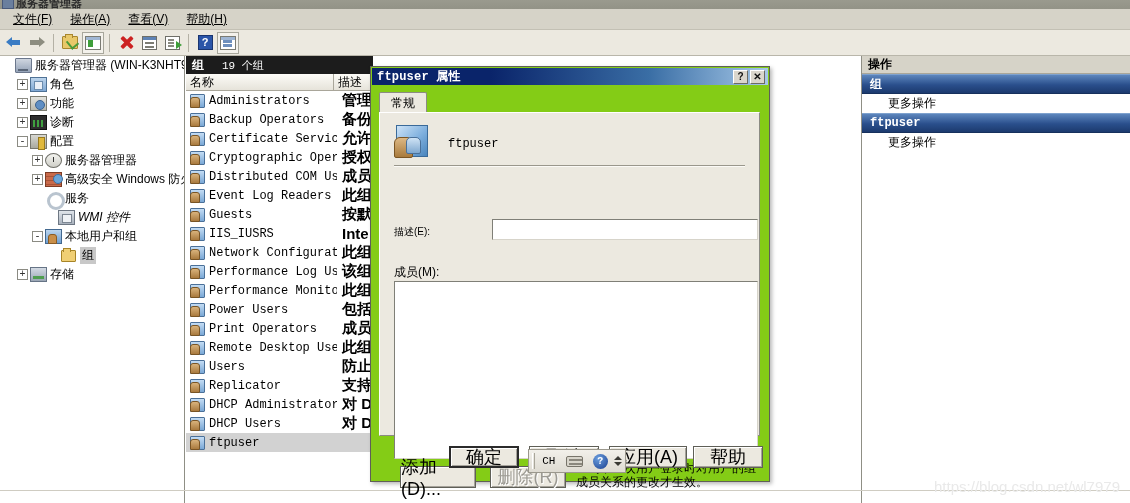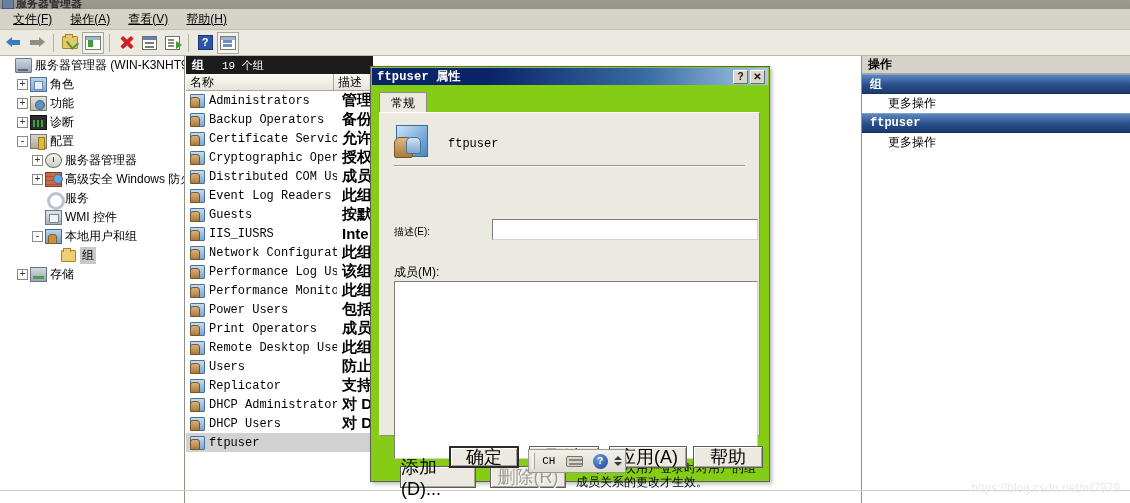--- a/index.html
+++ b/index.html
@@ -287,21 +287,21 @@
     color:#fff;font-size:10px;font-weight:bold;display:flex;align-items:center;justify-content:center;}
   .ime-spin { width:8px; height:16px; display:flex; flex-direction:column; justify-content:center; gap:2px; }
   .ime-spin i { width:0;height:0;border-left:4px solid transparent;border-right:4px solid transparent; }
   .ime-spin i.up { border-bottom:4px solid #3a3a34; }
   .ime-spin i.dn { border-top:4px solid #3a3a34; }
 
   
   .bot-line { position:absolute; left:0; bottom:12px; width:1130px; height:1px; background:#cfccc2; }
   .watermark {
     position:absolute; right:10px; bottom:8px;
-    font-size:12px; color:#e9e9e9; white-space:nowrap;
+    font-size:15px; color:#e9e9e9; white-space:nowrap;
     font-family:"Liberation Sans", sans-serif;
   }
 </style>
 </head>
 <body>
 
 <div id="app">
 
   <div class="titlebar">
     <div class="tb-ico"></div>
@@ -391,21 +391,21 @@
           <div class="tree-row" style="padding-left: 32px;">
             <span class="expander">+</span>
             <span class="t-ico ico-fw"></span>
             <span class="t-label">高级安全 Windows 防火墙</span>
           </div>
           <div class="tree-row" style="padding-left: 32px;">
             <span class="exp-spacer"></span>
             <span class="t-ico ico-svc"></span>
             <span class="t-label">服务</span>
           </div>
-          <div class="tree-row" style="padding-left: 32px;">
+          <div class="tree-row" style="padding-left: 45px; font-style: italic;">
             <span class="exp-spacer"></span>
             <span class="t-ico ico-wmi"></span>
             <span class="t-label">WMI 控件</span>
           </div>
           <div class="tree-row" style="padding-left: 32px;">
             <span class="expander">-</span>
             <span class="t-ico ico-users"></span>
             <span class="t-label">本地用户和组</span>
           </div>
           <div class="tree-row" style="padding-left: 47px;">

